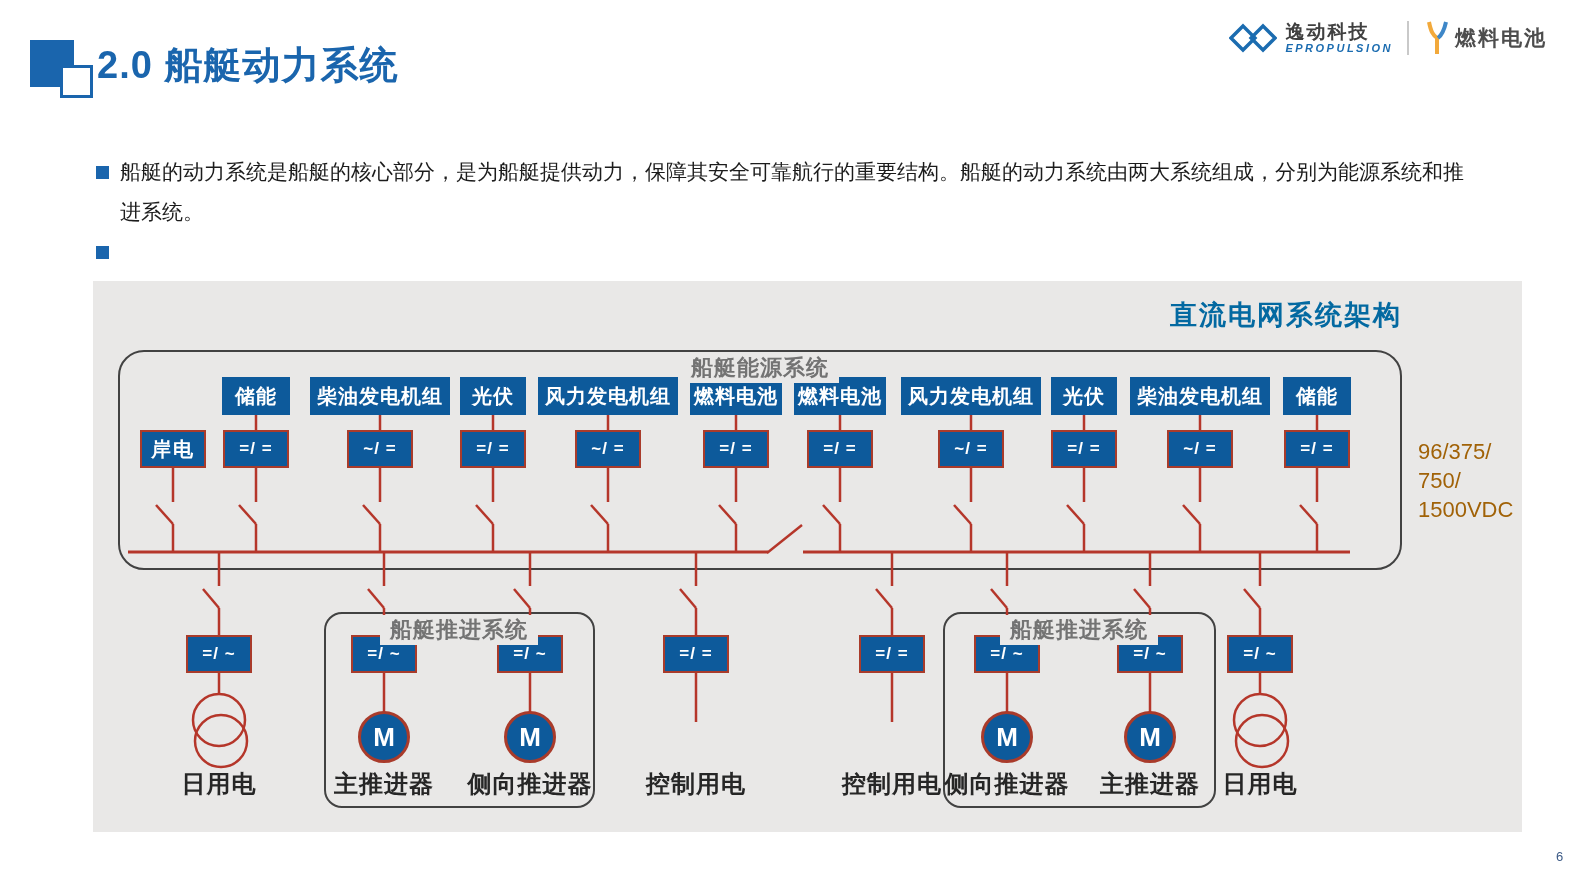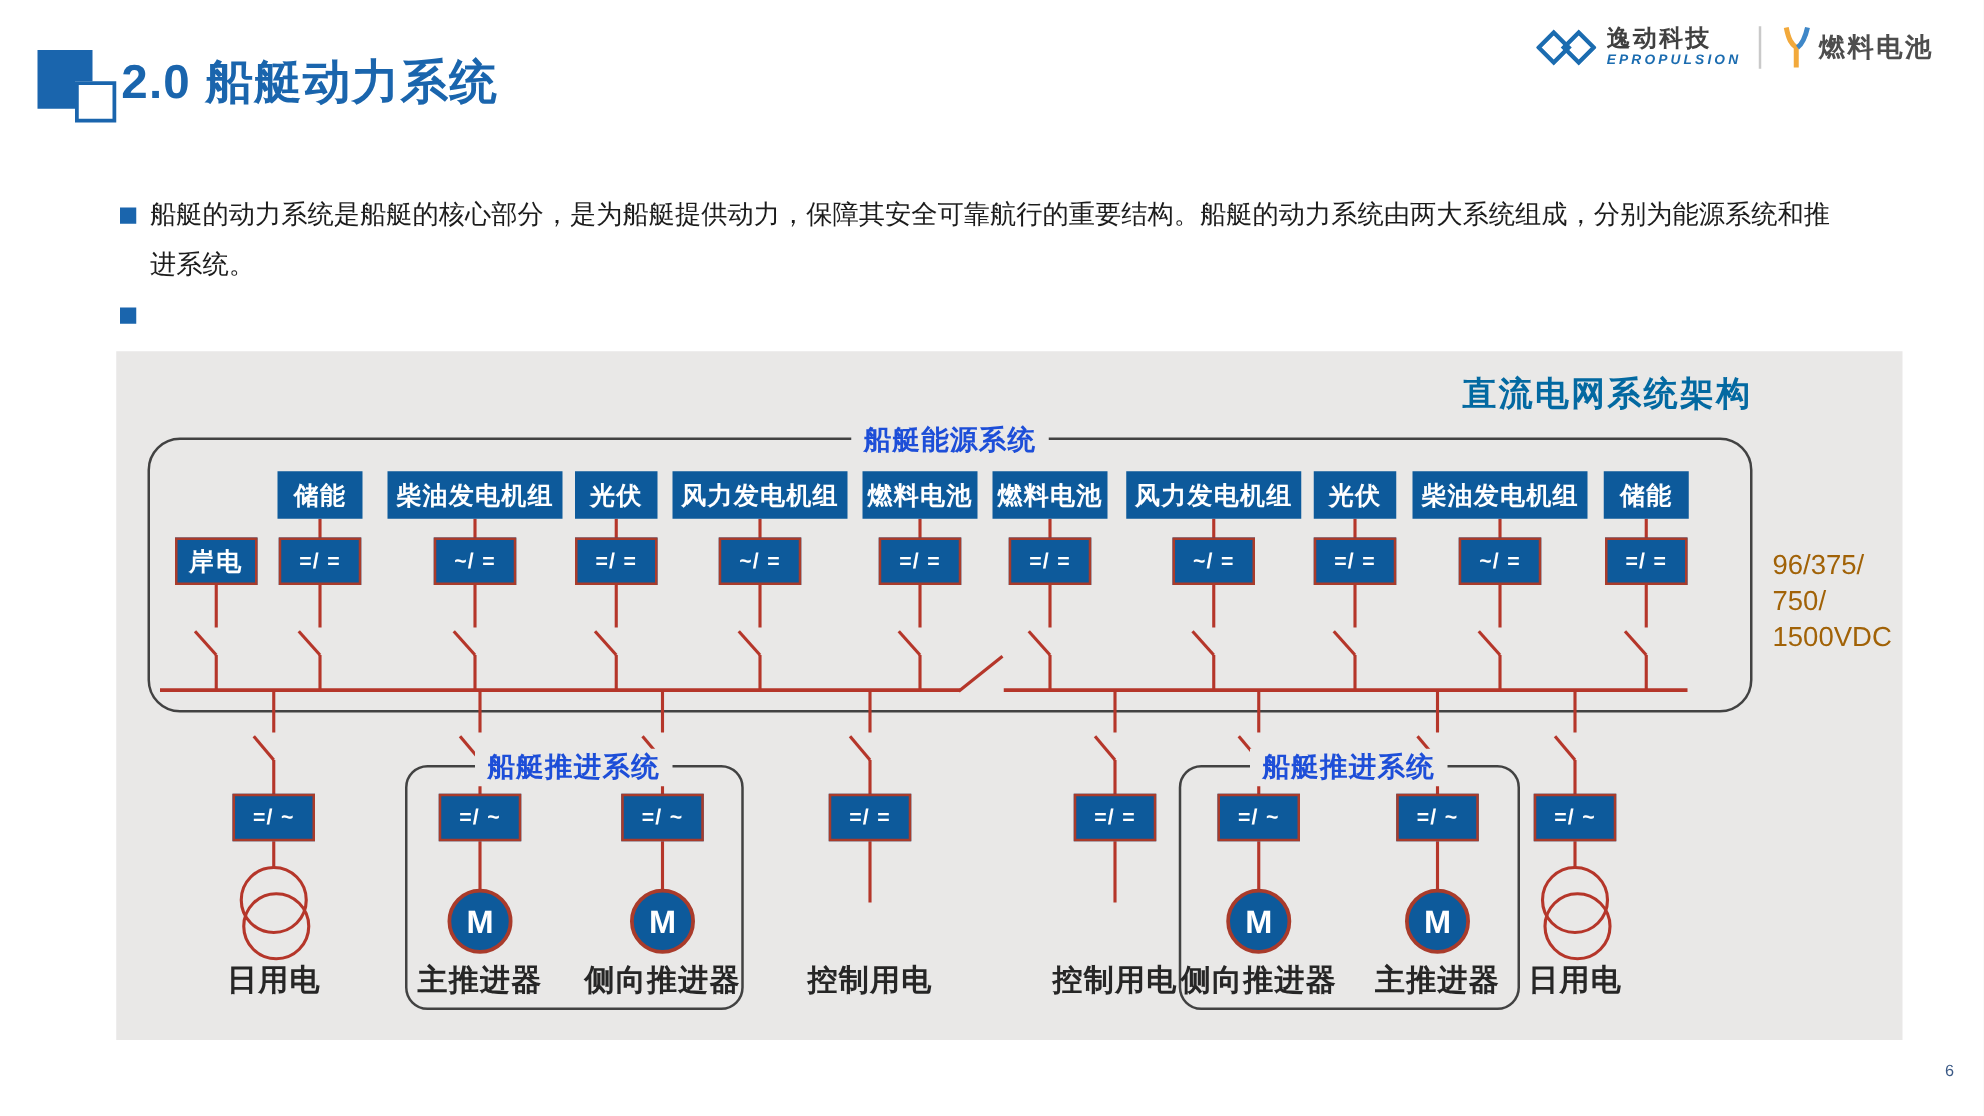--- a/index.html
+++ b/index.html
@@ -26,22 +26,22 @@
   .btext { font-size:21px; line-height:40px; color:#1c1c1c; }
   .btext div { white-space:nowrap; }
   
   .panel { position:absolute; left:93px; top:281px; width:1429px; height:551px; background:#e9e8e7; }
   .dg-title { position:absolute; left:25px; top:16px; width:1284px; text-align:right;
               font-size:27px; font-weight:bold; color:#0369a1; letter-spacing:2px; z-index:12; }
   .energy-box { position:absolute; left:25px; top:69px; width:1284px; height:220px;
                 border:2.5px solid #424242; border-radius:26px; box-sizing:border-box; z-index:1; }
   .prop-box { position:absolute; top:331px; width:271px; height:196px;
               border:2.5px solid #424242; border-radius:18px; box-sizing:border-box; z-index:1; }
-  .frame-label { position:absolute; background:#e9e8e7; font-weight:bold; font-size:22px; color:#1d4ed8;
-                 padding:0 10px; transform:translateX(-50%); z-index:12; white-space:nowrap; letter-spacing:1px; }
+  .frame-label { position:absolute; background:#e9e8e7; font-weight:bold; font-size:22px; color:#737373;
+                 padding:0 10px; transform:translateX(-50%); z-index:12; white-space:nowrap; letter-spacing:1px;margin-top:16px; }
   .lines-svg { position:absolute; left:0; top:0; z-index:5; }
   .box { position:absolute; background:#0d5a9b; color:#fff; display:flex; align-items:center;
          justify-content:center; font-weight:bold; box-sizing:border-box; z-index:10; white-space:nowrap; }
   .src { height:38px; top:96px; font-size:20px; letter-spacing:1px; }
   .conv { width:66px; height:38px; top:149px; border:2.5px solid #a93b2b; font-size:17px; letter-spacing:1px; }
   .fconv { width:66px; height:38px; top:354px; border:2.5px solid #a93b2b; font-size:17px; letter-spacing:1px; }
   .conv-cn { font-size:20px; letter-spacing:2px; }
   .motor { position:absolute; width:52px; height:52px; top:430px; border-radius:50%; background:#0d5a9b;
            border:3px solid #a93b2b; color:#fff; font-weight:bold; font-size:26px; display:flex;
            align-items:center; justify-content:center; box-sizing:border-box; z-index:10; }

